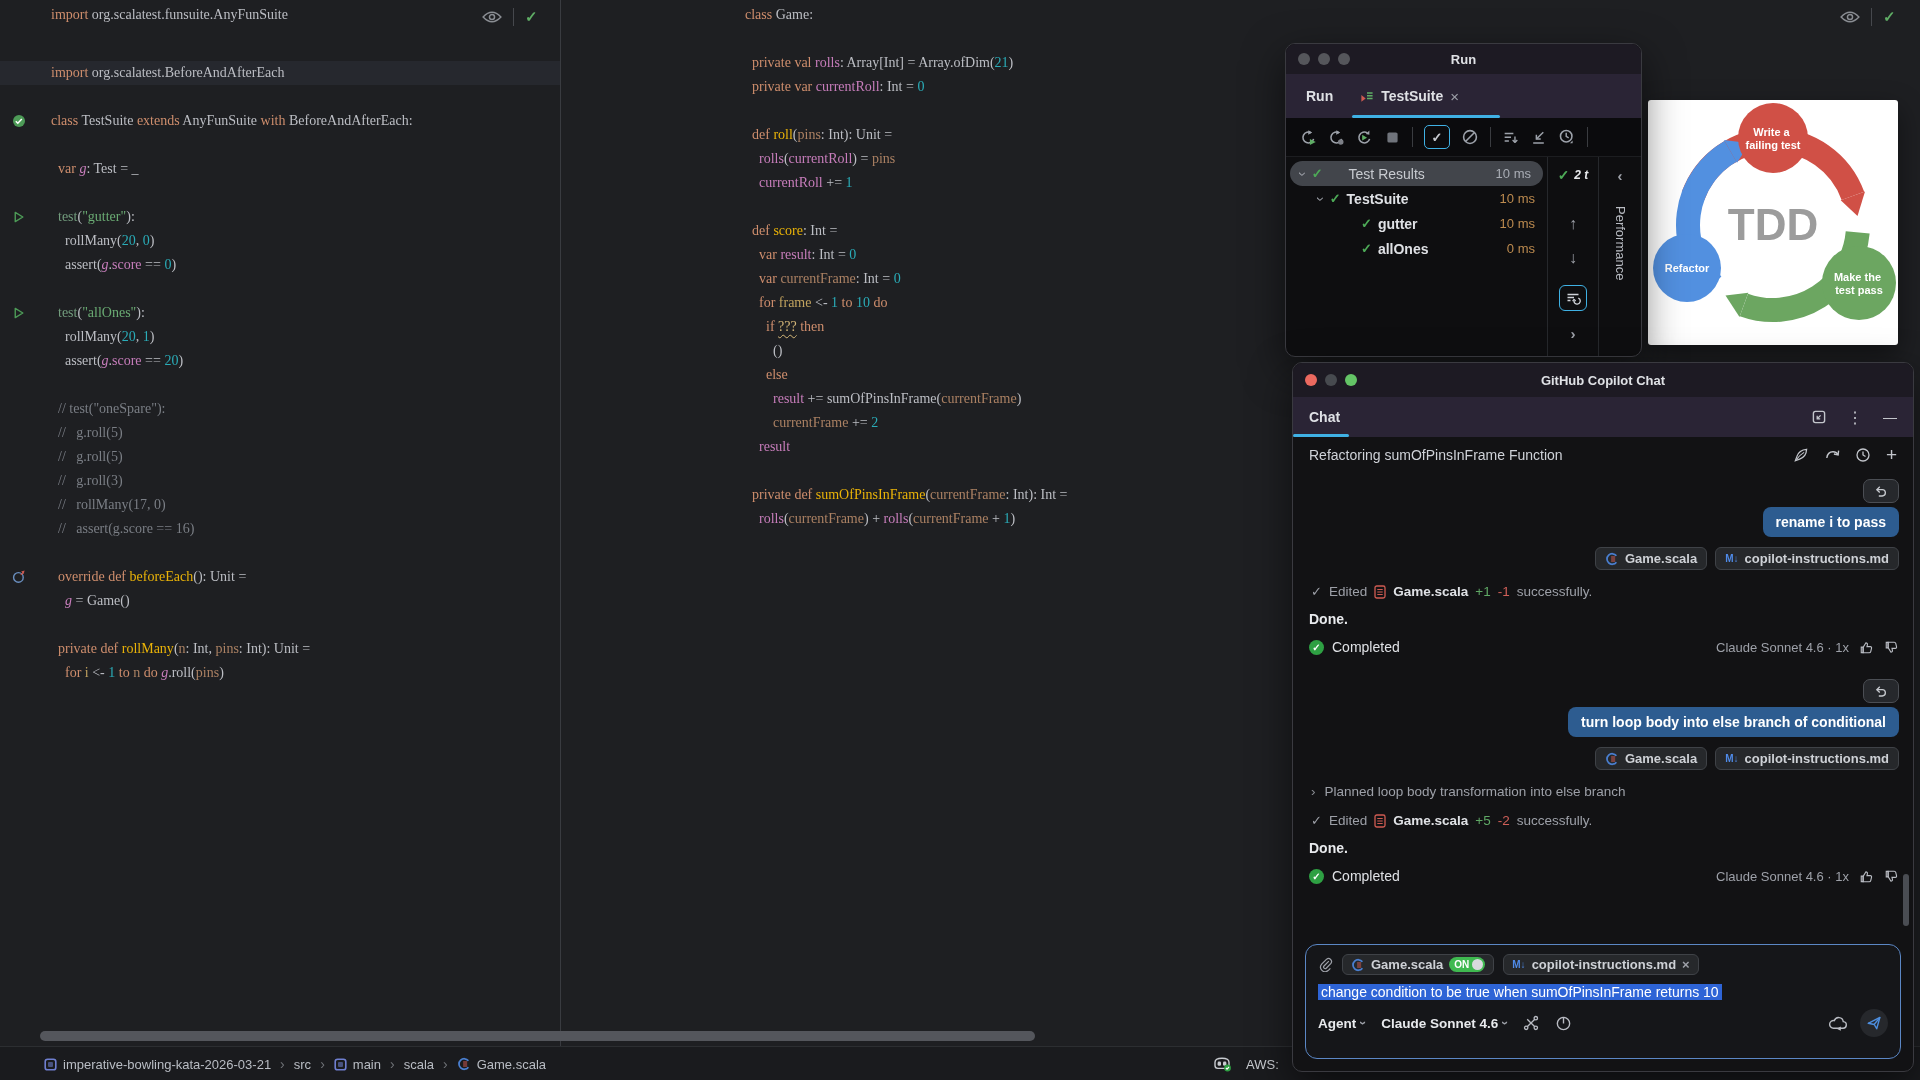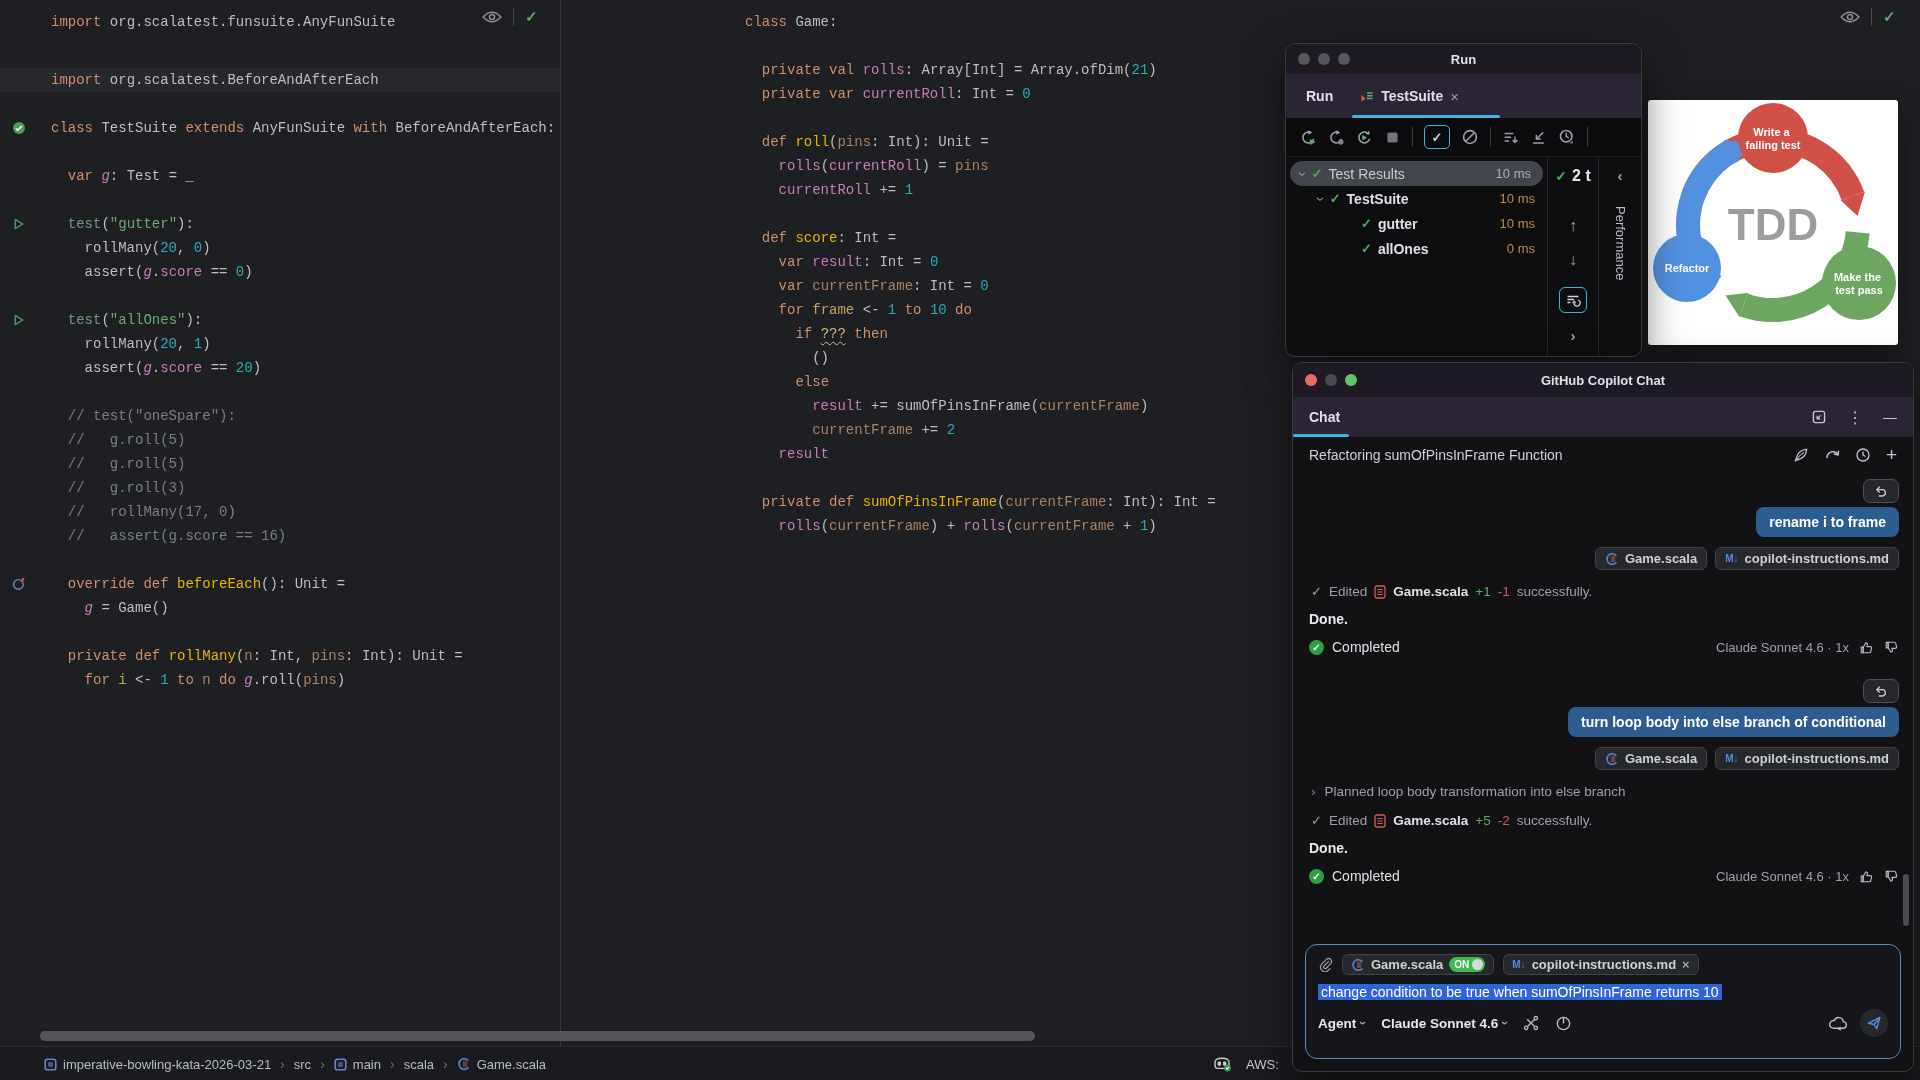--- a/index.html
+++ b/index.html
@@ -3,21 +3,21 @@
 <meta charset="utf-8">
 <style>
   html,body{margin:0;padding:0;background:#111;}
   .screen{position:relative;width:1920px;height:1080px;background:#1e1f22;overflow:hidden;
           font-family:"Liberation Sans",sans-serif;color:#bcbec4;}
   
   .pane{position:absolute;top:0;height:1046px;overflow:hidden;background:#1e1f22;}
   #pane-left{left:0;width:560px;}
   #pane-right{left:561px;width:1359px;}
   .pane-divider{position:absolute;left:560px;top:0;width:1px;height:1046px;background:#393b40;}
-  .code{padding-top:10px;font-family:Liberation Mono, monospace;font-size:14px;line-height:24px;}
+  .code{padding-top:3px;font-family:Liberation Serif, serif;font-size:14px;line-height:24px;}
   .code-line{position:relative;height:24px;white-space:pre;}
   #code-left .code-line{padding-left:51px;}
   #code-right .code-line{padding-left:184px;}
   .code-line.hl{background:#26282e;margin-top:34px;}
   .tk-d{color:#bcbec4}.tk-kw{color:#cf8e6d}.tk-fn{color:#eab308}.tk-str{color:#6aab73}
   .tk-num{color:#2aacb8}.tk-fld{color:#c77dbb}.tk-fldi{color:#c77dbb;font-style:italic}
   .tk-par{color:#ab8163}.tk-pat{color:#c2a35f}.tk-cmt{color:#7a7e85}
   .tk-call{color:#729c7d}
   .tk-todo{color:#d5b778;text-decoration:underline wavy #d5b778 1px;text-underline-offset:3px;}
   .gutter-ic{position:absolute;left:12px;top:5px;width:14px;height:14px;}
@@ -61,21 +61,21 @@
   .tcheck{color:#4daa57;font-weight:bold;font-size:13px;}
   .tlabel{font-weight:600;color:#dfe1e5;}
   .ttime{margin-left:auto;padding-right:12px;font-size:13px;}
   .ttime.gray{color:#a9adb5}.ttime.orange{color:#bd8b4f}
   .run-col{border-left:1px solid #26282c;display:flex;flex-direction:column;align-items:center;}
   #run-col1{width:50px;}
   #run-col2{width:42px;}
   .passed-badge{margin-top:10px;display:flex;gap:5px;align-items:center;white-space:nowrap;overflow:hidden;
                 width:46px;justify-content:center;}
   .passed-badge .tcheck{font-size:14px}
-  .passed-badge b{color:#e8eaed;font-size:16px;}
+  .passed-badge b{color:#e8eaed;font-size:12px;font-style:italic;}
   .colarrow{color:#9da0a8;font-size:16px;}
   .scrollend-box{width:26px;height:24px;border:1px solid #3fb1e4;border-radius:6px;display:flex;
                  align-items:center;justify-content:center;}
   .chev-plain{color:#9da0a8;font-size:15px;font-weight:bold;}
   .vert-label{writing-mode:vertical-rl;color:#b9bcc3;font-size:13px;margin-top:22px;}
   
   #tdd-image{position:absolute;left:1648px;top:100px;width:250px;height:245px;background:#fff;
              border-radius:3px;box-shadow:0 10px 28px rgba(0,0,0,.45);z-index:4;}
   
   #chat-window{left:1292px;top:362px;width:620px;height:708px;background:#121214;z-index:6;
@@ -364,21 +364,21 @@
             <path d="M10.6 13.6l2.4-2.4v2.4z" fill="#9da2aa"></path>
           </svg>
       </span>
       <span class="sep"></span>
     </div>
     <div id="run-body">
       <div id="run-tree">
           <div class="tree-row sel" style="padding-left: 11px;">
             <span class="tchev">›</span>
             <span class="tcheck">✓</span>
-            <span class="tlabel" style="font-weight: 400; color: rgb(200, 203, 208);">Test Results</span>
+            <span class="tlabel" style="font-weight: 400; color: rgb(200, 203, 208); margin-left: 20px;">Test Results</span>
             <span class="ttime gray">10 ms</span>
           </div>
           <div class="tree-row" style="padding-left: 33px;">
             <span class="tchev">›</span>
             <span class="tcheck">✓</span>
             <span class="tlabel">TestSuite</span>
             <span class="ttime orange">10 ms</span>
           </div>
           <div class="tree-row" style="padding-left: 75px;">
             <span class="tcheck">✓</span>
@@ -489,21 +489,21 @@
       </span>
     </div>
     <div id="chat-messages">
       <div class="exchange">
           <span class="undo-pill">
             <svg width="14" height="14" viewBox="0 0 16 16">
               <path d="M3.4 6.5h6a3.6 3.6 0 0 1 0 7.2H5.5" fill="none" stroke="#c6c9ce" stroke-width="1.5"></path>
               <path d="M6.6 3.2L3.2 6.5l3.4 3.3" fill="none" stroke="#c6c9ce" stroke-width="1.5"></path>
             </svg>
           </span>
-          <div class="bubble">rename i to frame</div>
+          <div class="bubble">rename i to pass</div>
           <div class="chips-row">
             <span class="chip">
               <span class="icon-btn">
                 <svg width="14" height="14" viewBox="0 0 16 16">
                   <path d="M13 4.3A6 6 0 1 0 13 11.7" fill="none" stroke="#4a7fd0" stroke-width="2"></path>
                   <path d="M7 5.8h4.6M7 8h4.6M7 10.2h4.6" stroke="#cf5b52" stroke-width="1.2"></path>
                 </svg>
               </span>
               <span>Game.scala</span>
             </span>

